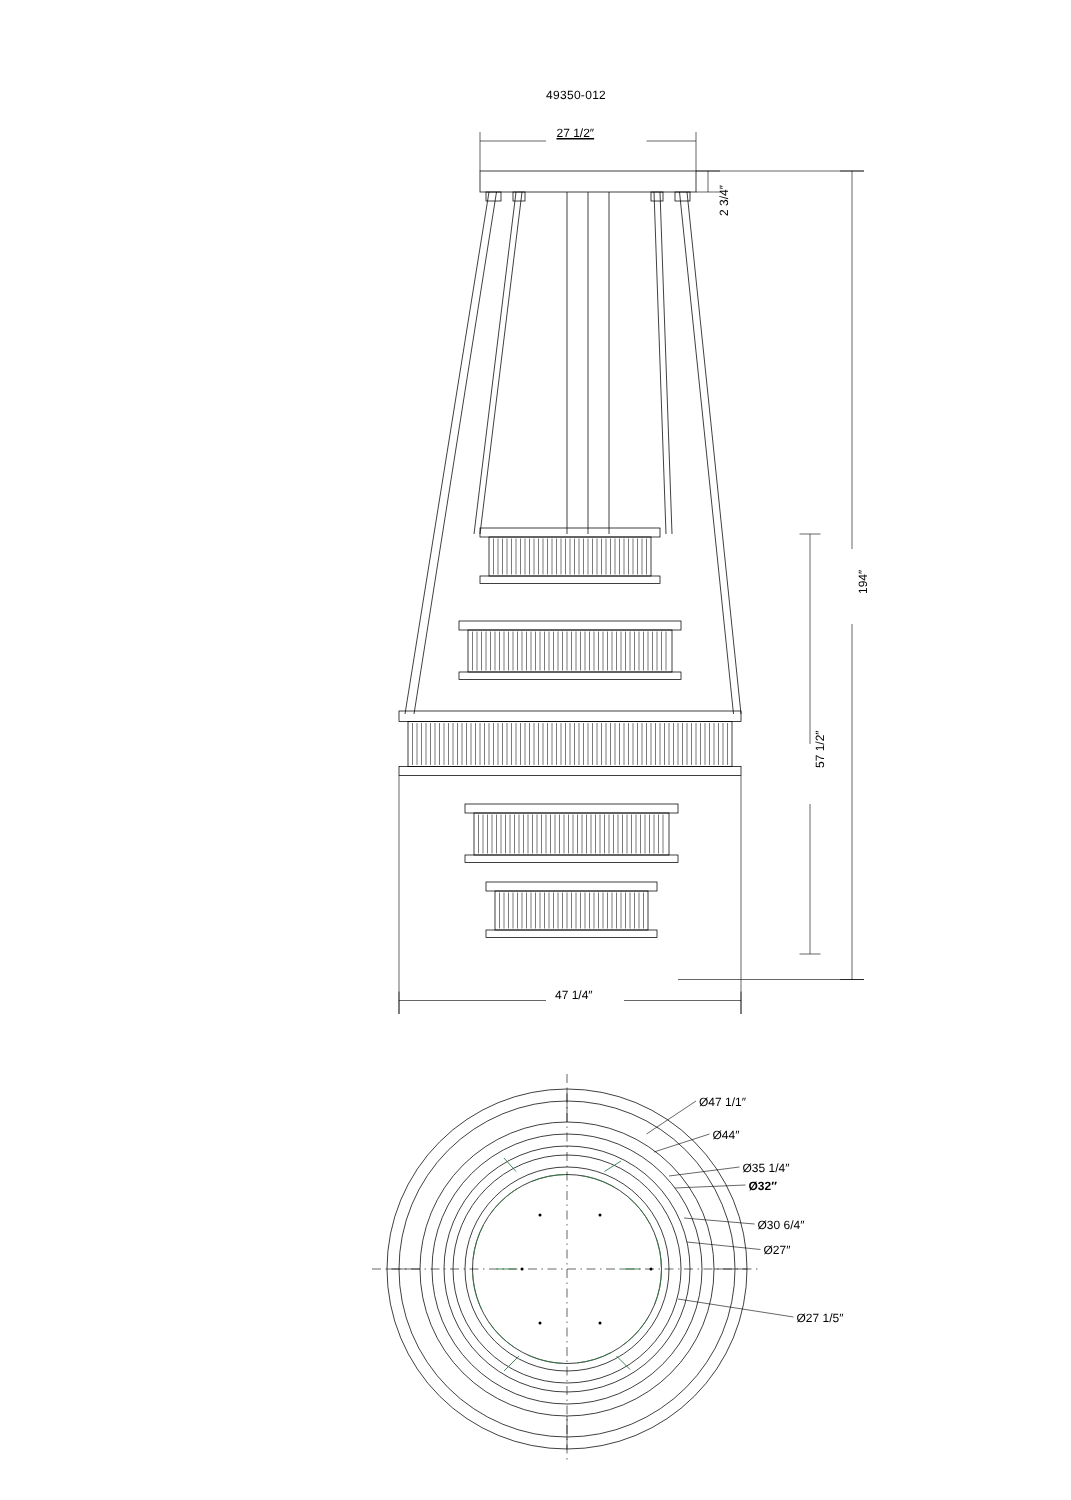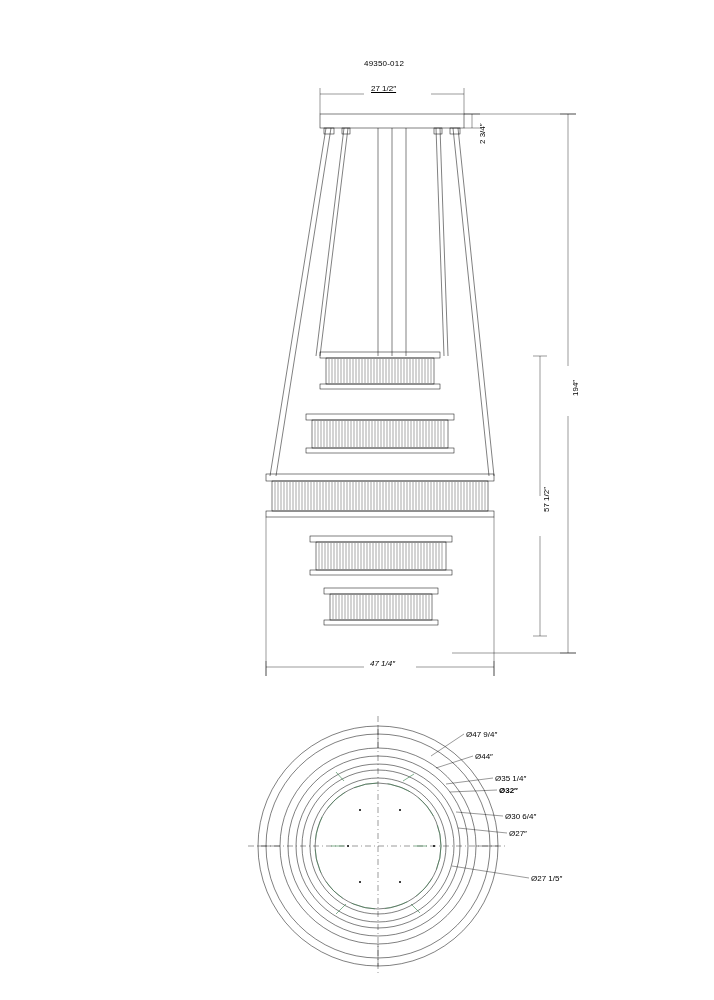--- a/index.html
+++ b/index.html
@@ -48,23 +48,23 @@
   <div class="lbl title" style="left:316px; top:43px;">49350-012</div>
 
   <div class="lbl" style="left:323px; top:68px;text-decoration:underline;">27 1/2″</div>
 
   <div class="lbl rot" style="left:430px; top:128px;">2 3/4″</div>
 
   <div class="lbl rot" style="left:523px; top:380px;">194″</div>
 
   <div class="lbl rot" style="left:494px; top:496px;">57 1/2″</div>
 
-  <div class="lbl" style="left:322px; top:643px;font-style:italic;">47 1/4″</div>
-
-  <div class="lbl" style="left:418px; top:714px;">Ø47 9/4″</div>
+  <div class="lbl" style="left:322px; top:643px;">47 1/4″</div>
+
+  <div class="lbl" style="left:418px; top:714px;">Ø47 1/1″</div>
   <div class="lbl" style="left:427px; top:736px;">Ø44″</div>
   <div class="lbl" style="left:447px; top:758px;">Ø35 1/4″</div>
   <div class="lbl" style="left:451px; top:770px;font-weight:bold;">Ø32″</div>
   <div class="lbl" style="left:457px; top:796px;">Ø30 6/4″</div>
   <div class="lbl" style="left:461px; top:813px;">Ø27″</div>
   <div class="lbl" style="left:483px; top:858px;">Ø27 1/5″</div>
 
   <svg width="714" height="1000" viewBox="0 0 714 1000" style="position:absolute;left:0;top:0;">
     <defs>
       <g id="ribs-unit"></g>

